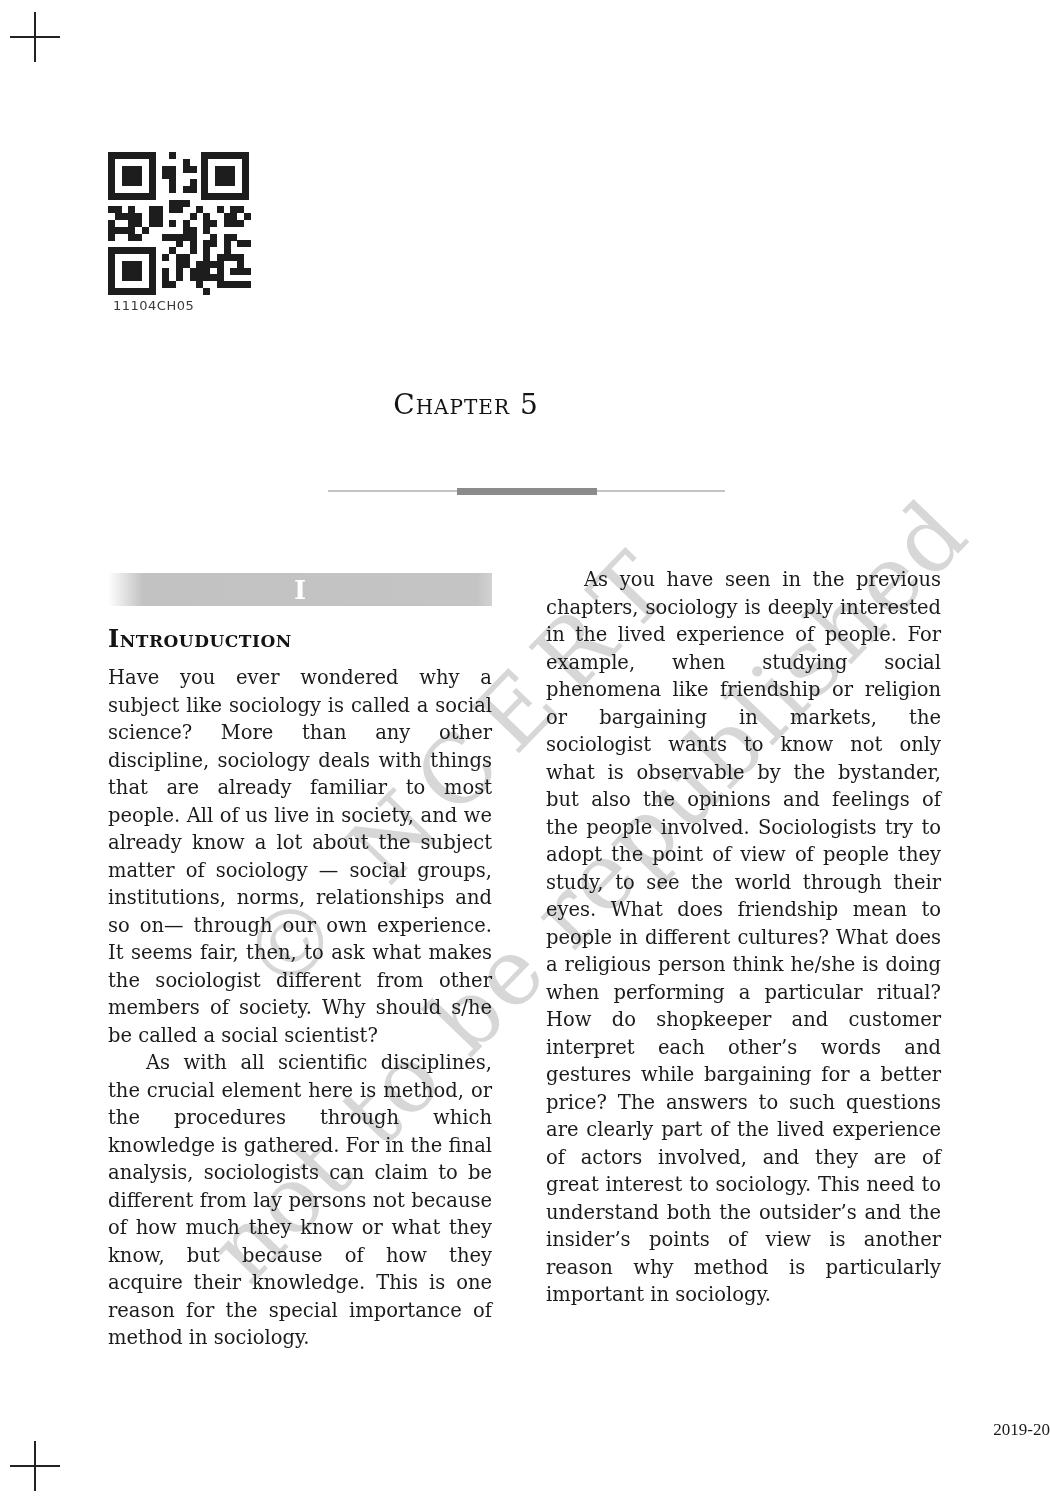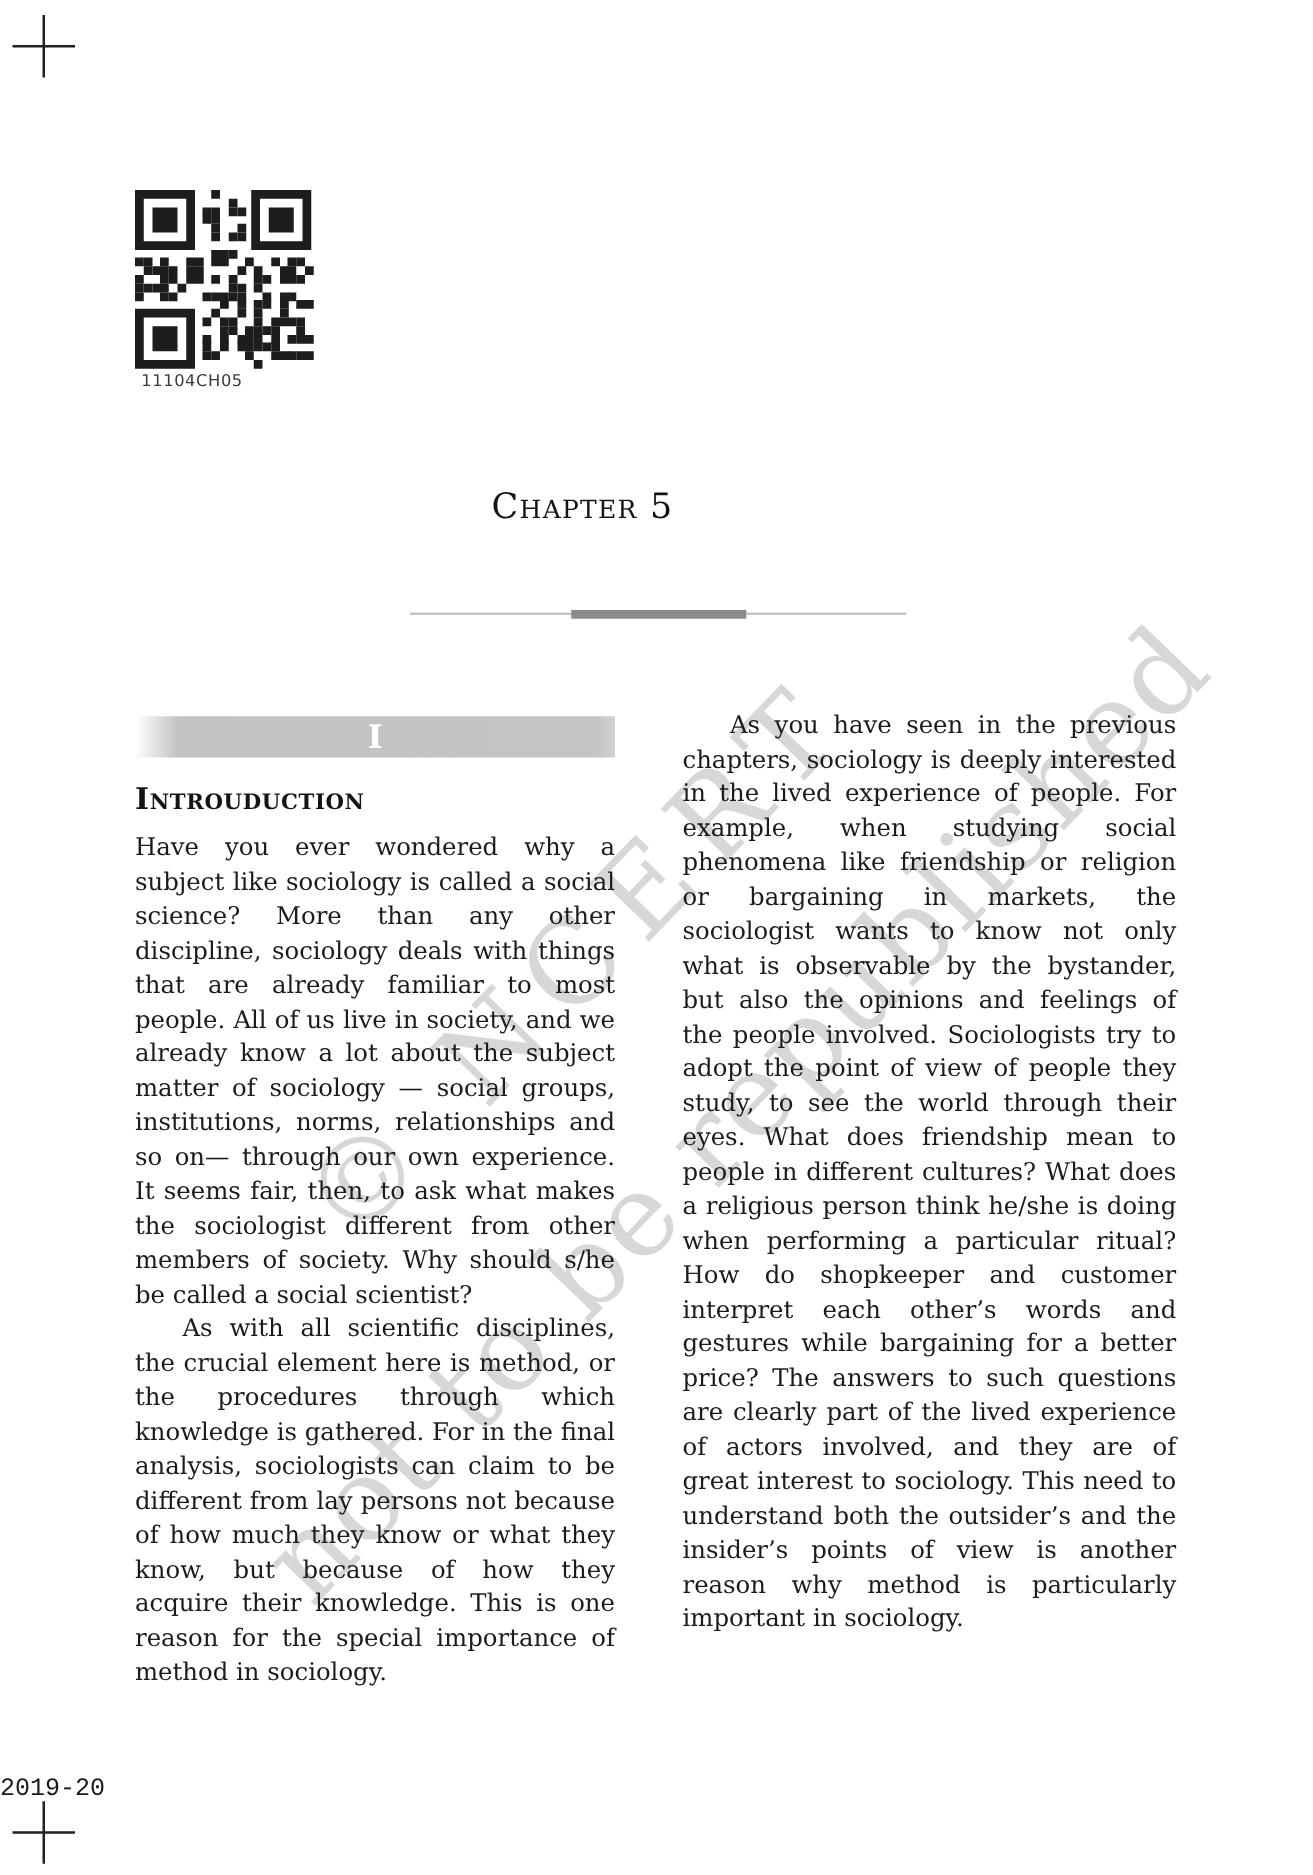--- a/index.html
+++ b/index.html
@@ -65,22 +65,22 @@
   .col{
     position:absolute;z-index:1;text-align:justify;
     font-size:19.5px;line-height:27.5px;color:#1b1b1b;
   }
   .col-left{left:108px;top:664px;width:384px;}
   .col-right{left:546px;top:566px;width:395px;}
   .col p{margin:0;}
   .col p.indent{text-indent:38px;}
   
   .footer{
-    position:absolute;left:0;top:1420px;width:1050px;text-align:left;z-index:1;
-    font-family:Liberation Mono, monospace;font-size:20px;color:#1a1a1a;
+    position:absolute;left:0;top:1420px;width:1050px;text-align:right;z-index:1;
+    font-family:Liberation Serif, serif;font-size:17px;color:#1a1a1a;
   }
 </style>
 </head>
 <body>
 
 <div class="page">
 
   <div class="crop-mark crop-tl"></div>
   <div class="crop-mark crop-bl"></div>
 

